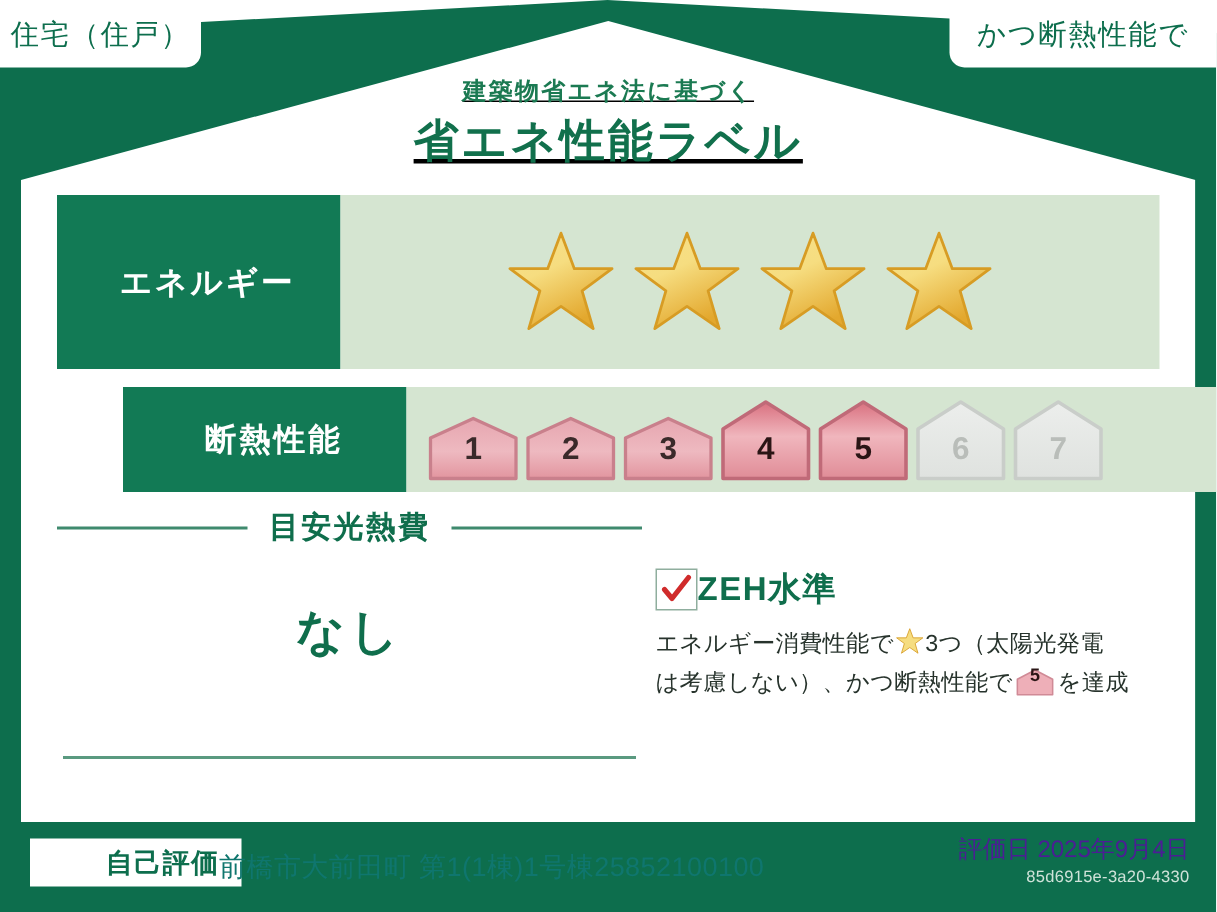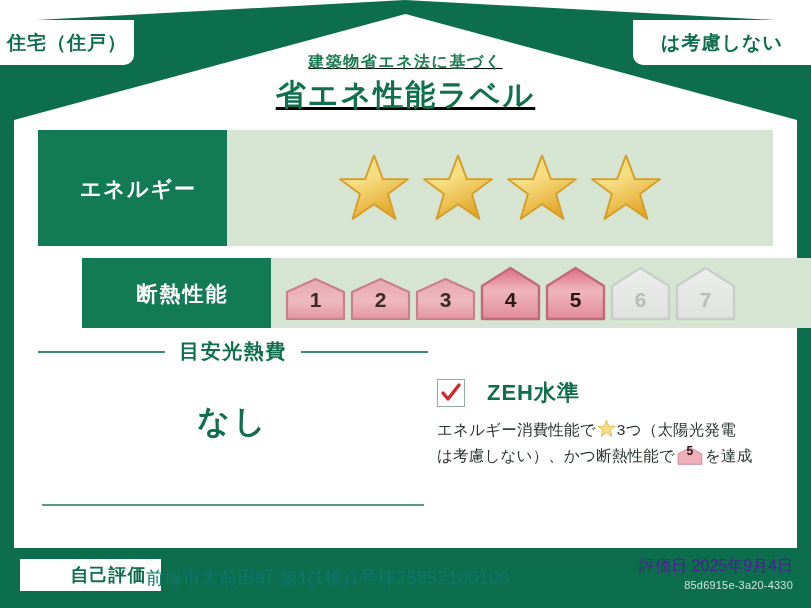--- a/index.html
+++ b/index.html
@@ -33,28 +33,27 @@
     background: #ffffff;
     -webkit-clip-path: polygon(0 106px, 391.5px 0px, 783px 106px, 783px 534px, 0 534px);
     clip-path: polygon(0 106px, 391.5px 0px, 783px 106px, 783px 534px, 0 534px);
   }
 
   
   .corner-tag {
     position: absolute;
     background: #ffffff;
     color: #0d6e4d;
-    font-weight: bold;
+    font-weight: normal;
     font-size: 19px;
     letter-spacing: 1px;
     display: flex;
     align-items: center;
     justify-content: center;
     z-index: 30;
-    margin-top: 20px;
   }
   #tag-left {
     left: 0px; top: 0px;
     width: 134px; height: 45px;
     border-bottom-right-radius: 10px;
   }
   #tag-right {
     right: 0px; top: 0px;
     width: 178px; height: 45px;
     border-bottom-left-radius: 10px;
@@ -191,21 +190,21 @@
   
   #zeh-block {
     position: absolute;
     left: 437px; top: 378px;
     width: 340px;
     z-index: 20;
   }
   #zeh-head {
     display: flex;
     align-items: center;
-    gap: 22px;
+    gap: 0;
   }
   #zeh-check {
     width: 26px; height: 26px;
     border: 1.5px solid #8fae9e;
     background: #ffffff;
     position: relative;
     flex: 0 0 auto;
   }
   #zeh-check svg { position: absolute; left: 2px; top: 2px; }
   #zeh-title {
@@ -288,21 +287,21 @@
 </style>
 </head>
 <body>
 
 <div id="label-root">
 
   <div class="green-house"></div>
   <div class="white-house"></div>
 
   <div class="corner-tag" id="tag-left">住宅（住戸）</div>
-  <div class="corner-tag" id="tag-right">は考慮しない</div>
+  <div class="corner-tag" id="tag-right">かつ断熱性能で</div>
 
   <div id="title-block">
     <div id="title-sub">建築物省エネ法に基づく</div>
     <div id="title-main">省エネ性能ラベル</div>
   </div>
 
   <div class="perf-row" id="row-energy">
     <div class="row-label">
       <span>エネルギー</span>
     </div>

